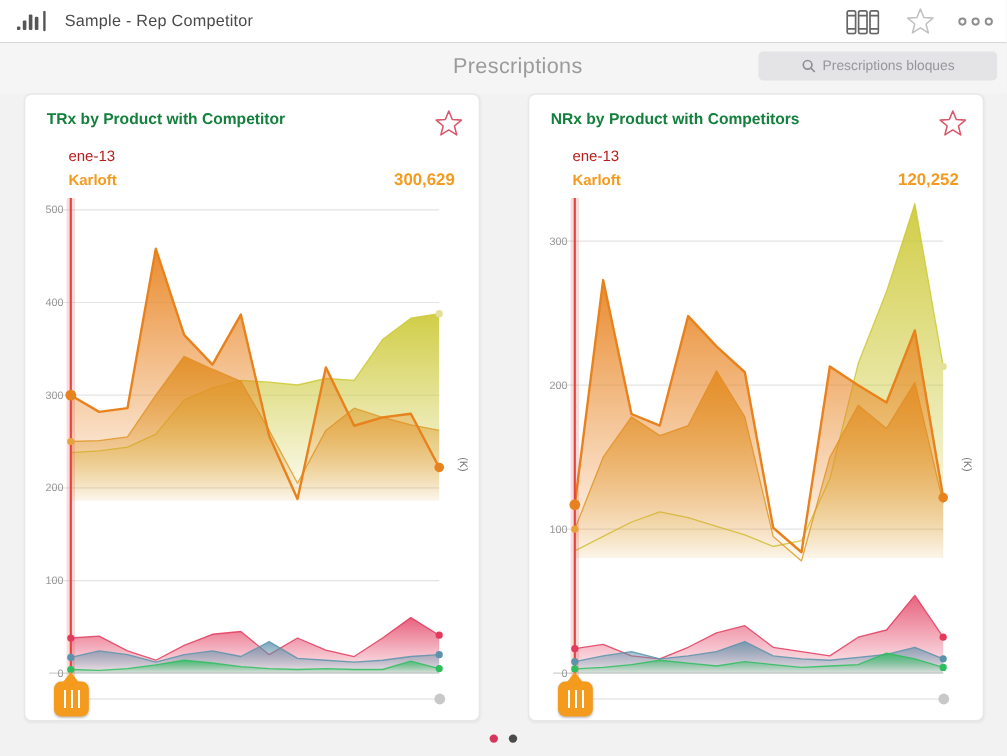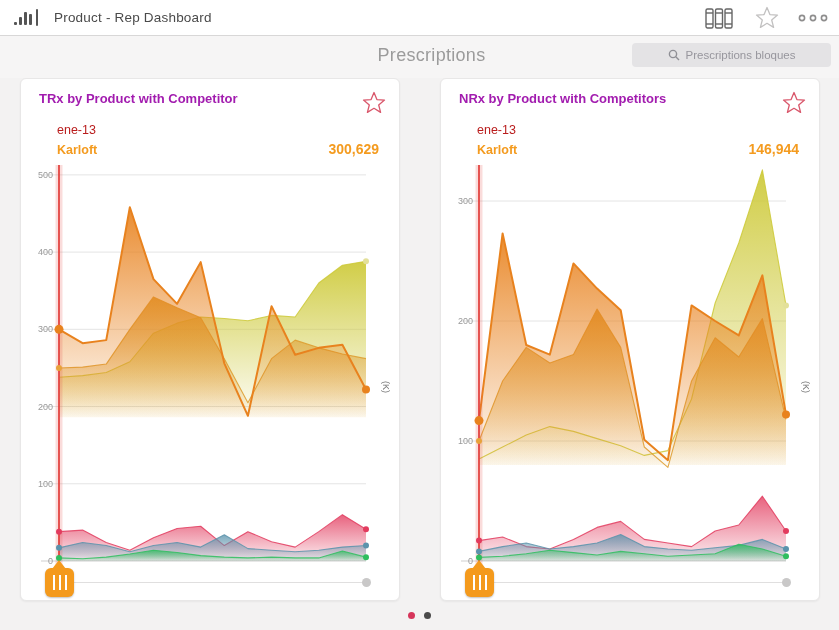--- a/index.html
+++ b/index.html
@@ -16,21 +16,21 @@
 
   
   .subheader { position:absolute; left:0; top:36px; width:839px; height:42px; background:#f6f5f5; }
   .page-title { position:absolute; left:0; top:9px; width:100%; text-align:center; font-size:18px; color:#9b9b9b; letter-spacing:.3px;padding-left:24px; }
   .searchbox { position:absolute; right:8px; top:7px; width:199px; height:24px; background:#e4e3e5; border-radius:4px; display:flex; align-items:center; justify-content:center; gap:6px; cursor:pointer; }
   .searchbox span { font-size:11.5px; color:#97969d; }
 
   
   .card { position:absolute; top:78px; width:380px; height:523px; background:#ffffff; border:1px solid #e8e7e7; border-radius:6px; box-shadow:0 1px 2px rgba(0,0,0,.05); }
   .card.left { left:20px; } .card.right { left:440px; }
-  .card-title { position:absolute; left:18px; top:12px; font-size:13px; font-weight:bold; color:#a21caf; }
+  .card-title { position:absolute; left:18px; top:12px; font-size:13px; font-weight:bold; color:#15803d; }
   .fav { position:absolute; right:10px; top:8px; width:30px; height:30px; cursor:pointer; display:flex; align-items:center; justify-content:center; }
   .sel-date { position:absolute; left:36px; top:44px; font-size:12.5px; color:#b91c1c; }
   .sel-row { position:absolute; left:36px; right:20px; top:62px; display:flex; justify-content:space-between; align-items:baseline;font-weight:bold; }
   .sel-series { font-size:12.5px; color:#f49b1f; }
   .sel-value { font-size:14px; color:#f49b1f;margin-left:20px; }
   .chart { position:absolute; left:0; top:82px; }
 
   
   .track { position:absolute; left:38px; top:503px; width:307px; height:0; border-top:1.5px solid #e0dfdf; }
   .track-dot { position:absolute; left:341px; top:499px; width:9px; height:9px; border-radius:50%; background:#c9c8c8; }
@@ -48,21 +48,21 @@
 <div class="topbar">
   <div class="logo">
     <svg width="28" height="18" viewBox="0 0 28 18">
       <rect x="0" y="13" width="3" height="3" rx="1" fill="#555"></rect>
       <rect x="5" y="8" width="3" height="8" rx="1" fill="#555"></rect>
       <rect x="10" y="3" width="3" height="13" rx="1" fill="#555"></rect>
       <rect x="15" y="5" width="3" height="11" rx="1" fill="#555"></rect>
       <rect x="22" y="0" width="2" height="17" rx="1" fill="#555"></rect>
     </svg>
   </div>
-  <div class="apptitle">Product - Rep Dashboard</div>
+  <div class="apptitle">Sample - Rep Competitor</div>
   <div class="spacer"></div>
   <div class="tb-btn">
     <svg width="28" height="22" viewBox="0 0 28 22" fill="none" stroke="#666" stroke-width="1.4">
       <rect x="1" y="2" width="7" height="19" rx="1.5"></rect>
         <line x1="1" y1="6" x2="8" y2="6"></line>
         <line x1="1" y1="17" x2="8" y2="17"></line>
       <rect x="10.5" y="2" width="7" height="19" rx="1.5"></rect>
         <line x1="10.5" y1="6" x2="17.5" y2="6"></line>
         <line x1="10.5" y1="17" x2="17.5" y2="17"></line>
       <rect x="20" y="2" width="7" height="19" rx="1.5"></rect>
@@ -182,21 +182,21 @@
 <div class="card right">
   <div class="card-title">NRx by Product with Competitors</div>
   <div class="fav">
     <svg width="24" height="23" viewBox="0 0 24 23" fill="none" stroke="#d9576b" stroke-width="1.3" stroke-linejoin="round">
       <path d="M12 1.5 L14.9 8.6 L22.5 9.1 L16.7 14 L18.6 21.4 L12 17.3 L5.4 21.4 L7.3 14 L1.5 9.1 L9.1 8.6 Z"></path>
     </svg>
   </div>
   <div class="sel-date">ene-13</div>
   <div class="sel-row">
     <span class="sel-series">Karloft</span>
-    <span class="sel-value">146,944</span>
+    <span class="sel-value">120,252</span>
   </div>
   <svg class="chart" width="380" height="414" viewBox="0 0 380 414">
       <defs>
         <linearGradient id="g1-0" x1="0" y1="0" x2="0" y2="1">
           <stop offset="0%" stop-color="#cdc937" stop-opacity="0.92"></stop>
           <stop offset="100%" stop-color="#cdc937" stop-opacity="0.03"></stop>
         </linearGradient>
         <linearGradient id="g1-1" x1="0" y1="0" x2="0" y2="1">
           <stop offset="0%" stop-color="#dd9b2c" stop-opacity="0.92"></stop>
           <stop offset="100%" stop-color="#dd9b2c" stop-opacity="0.03"></stop>

